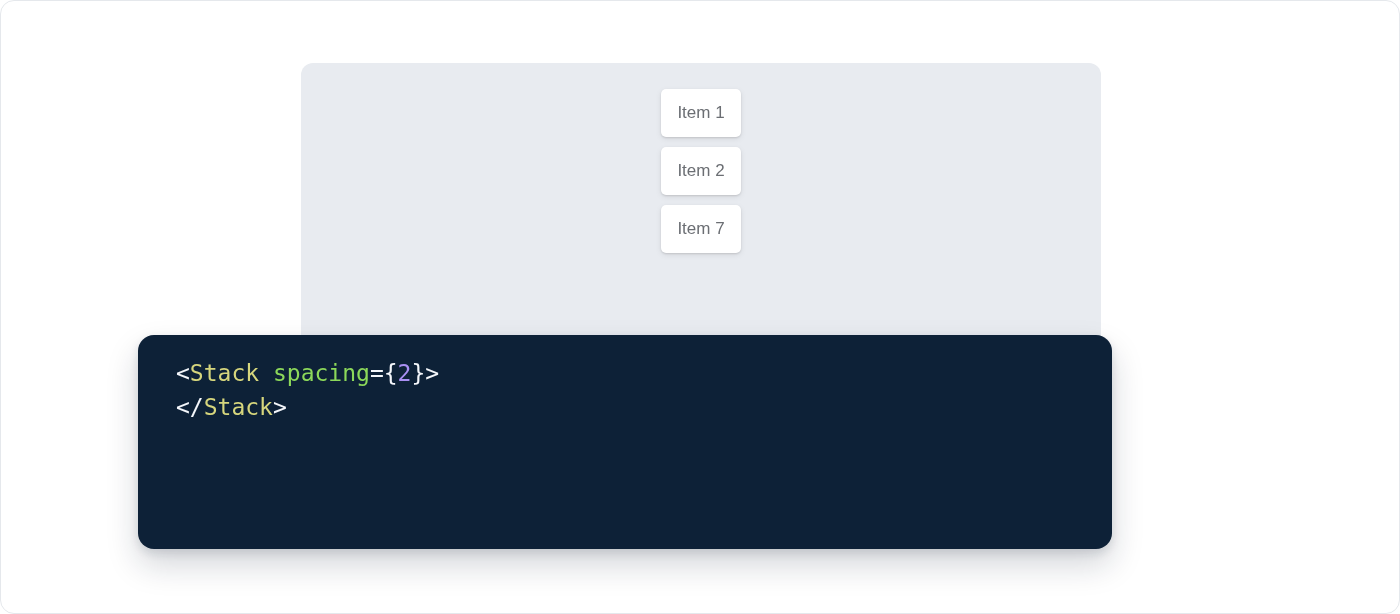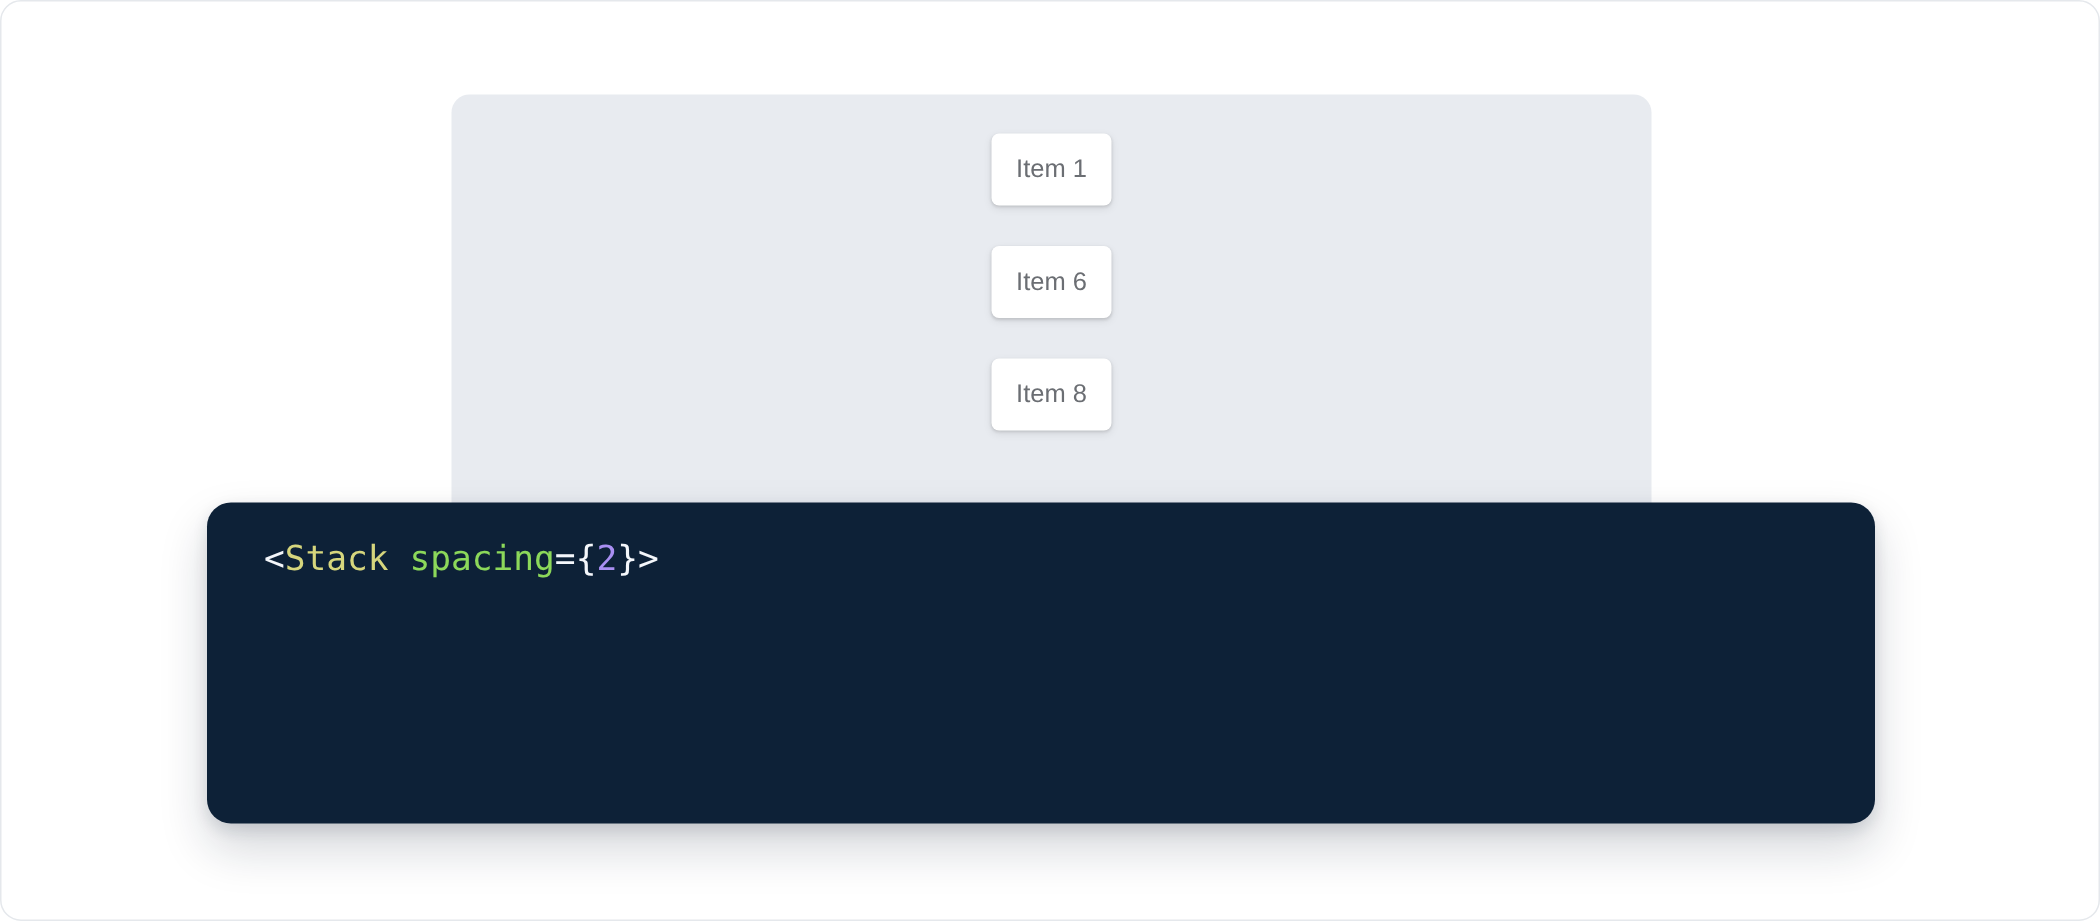--- a/index.html
+++ b/index.html
@@ -34,40 +34,40 @@
     left: 300px;
     top: 62px;
     width: 800px;
     height: 338px;
     background: var(--panel-bg);
     border-radius: 12px;
     display: flex;
     flex-direction: column;
     align-items: center;
     padding-top: 26px;
-    gap: 27px;
+    gap: 10px;
   }
   .stack-item-card {
     width: 80px;
     height: 48px;
     background: var(--card-bg);
     border-radius: 5px;
     box-shadow: 0 1px 2px rgba(0,0,0,0.12), 0 2px 6px rgba(0,0,0,0.08);
     display: flex;
     align-items: center;
     justify-content: center;
     font-size: 17px;
     color: var(--card-text);
     white-space: nowrap;
   }
   .code-block {
     position: absolute;
     left: 137px;
     top: 334px;
-    width: 1112px;
+    width: 974px;
     height: 214px;
     background: var(--code-bg);
     border-radius: 16px;
     box-shadow: 0 16px 32px rgba(15, 30, 50, 0.18), 0 4px 10px rgba(15, 30, 50, 0.12);
     padding: 22px 20px 0 38px;
     font-family: "DejaVu Sans Mono", "Liberation Mono", monospace;
     font-size: 23px;
     line-height: 33.5px;
     overflow: hidden;
   }
@@ -78,21 +78,22 @@
   .tok-num   { color: var(--tok-num); }
   .tok-plain { color: var(--tok-plain); }
 </style>
 </head>
 <body>
 
 <div class="page">
 
   <div class="demo-panel">
     <div class="stack-item-card">Item 1</div>
-    <div class="stack-item-card">Item 6</div>
-    <div class="stack-item-card">Item 8</div>
+    <div class="stack-item-card">Item 2</div>
+    <div class="stack-item-card">Item 7</div>
   </div>
 
   <div class="code-block">
       <div class="code-line"><span class="tok-punct">&lt;</span><span class="tok-tag">Stack</span><span class="tok-plain"> </span><span class="tok-attr">spacing</span><span class="tok-punct">={</span><span class="tok-num">2</span><span class="tok-punct">}&gt;</span></div>
+      <div class="code-line"><span class="tok-punct">&lt;/</span><span class="tok-tag">Stack</span><span class="tok-punct">&gt;</span></div>
     </div>
 
 </div>
 
 </body></html>

